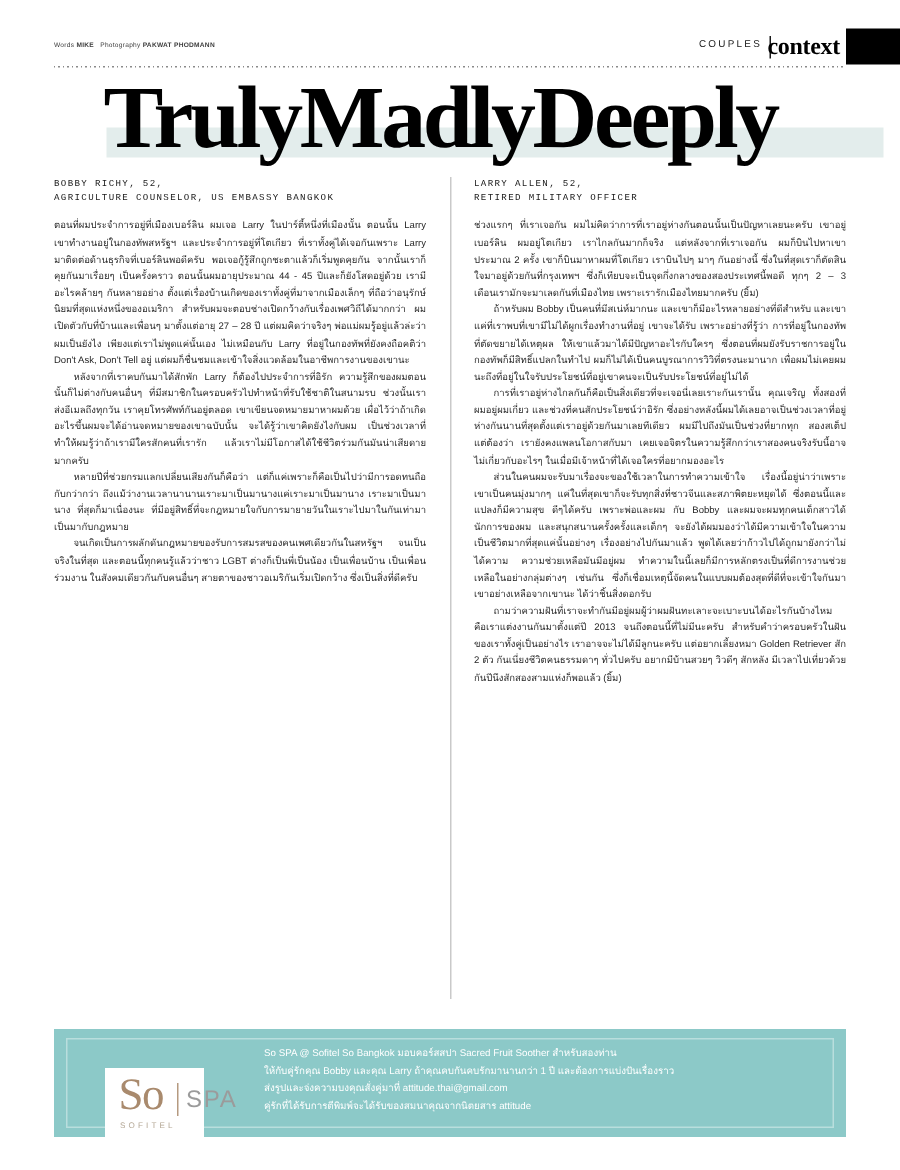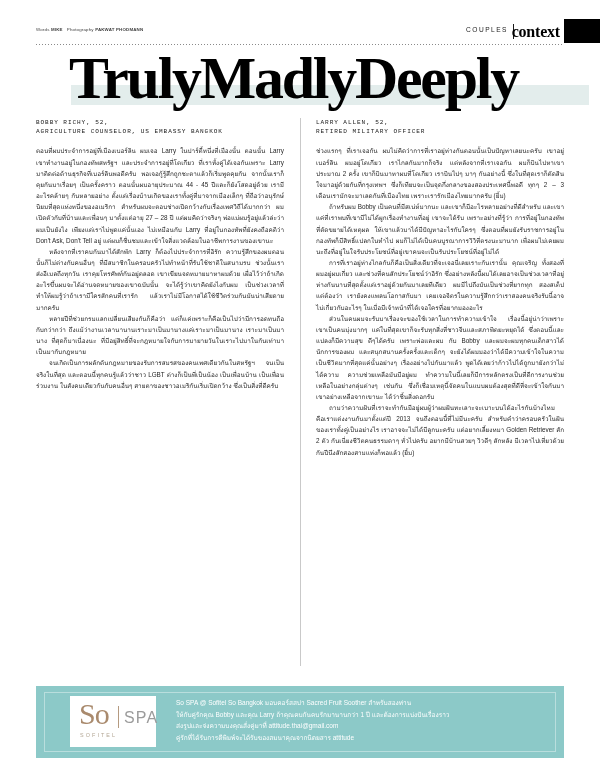--- a/index.html
+++ b/index.html
@@ -197,22 +197,22 @@
     left: 8px;
     top: 6px;
     width: 512px;
     height: 60px;
     border: 1px solid #b9dedd;
     box-sizing: border-box;
   }
   .ad-logo {
     position: absolute;
     left: 34px;
-    top: 10px;
-    width: 86px;
+    top: 26px;
+    width: 66px;
     height: 51px;
     background: #ffffff;
   }
   .logo-so {
     position: absolute;
     left: 9px;
     top: 3px;
     font-family: "Liberation Serif", serif;
     font-size: 30px;
     line-height: 30px;

